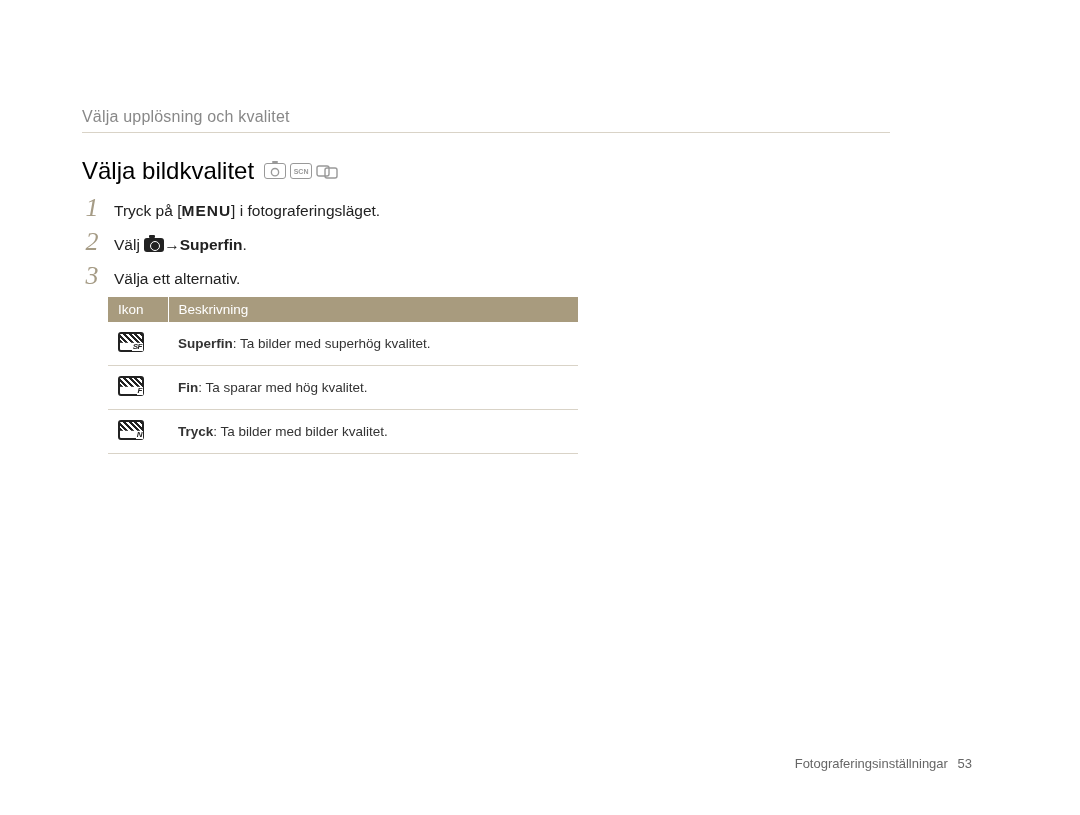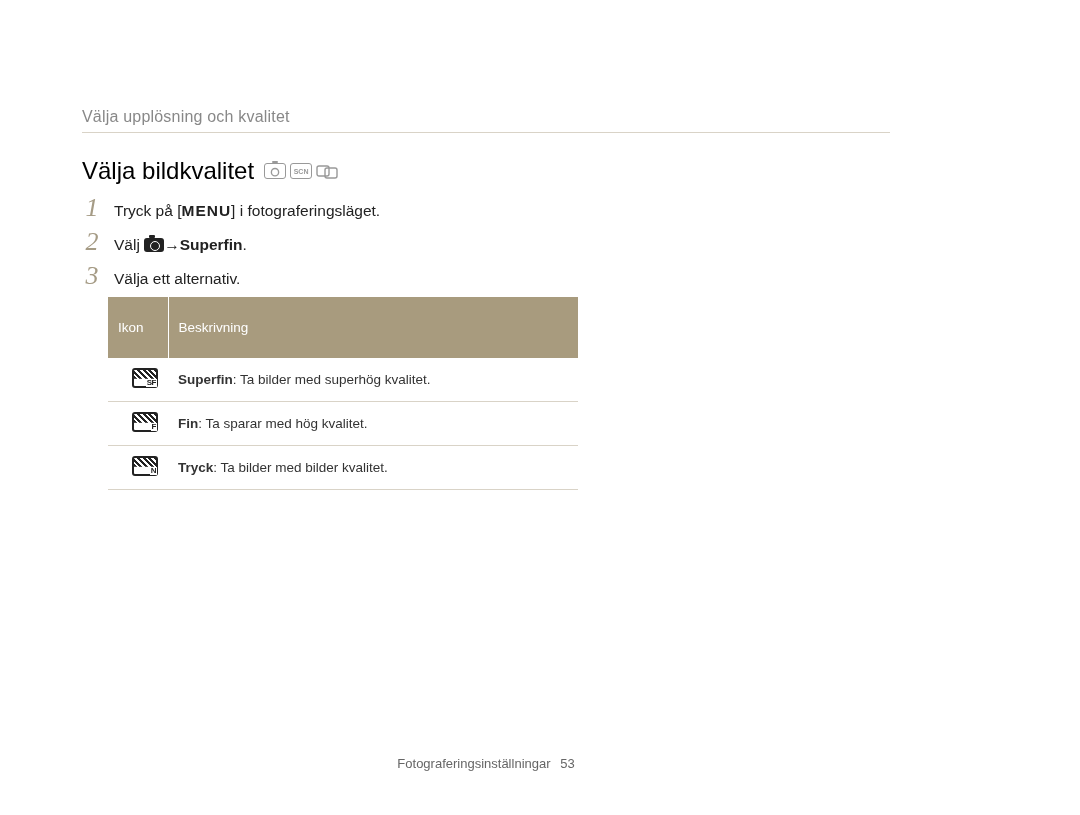--- a/index.html
+++ b/index.html
@@ -136,30 +136,30 @@
     margin-left: 26px;
     border-collapse: collapse;
     width: 470px;
     font-size: 13.5px;
   }
   table.quality th {
     background: #a89b7e;
     color: #fff;
     font-weight: 400;
     text-align: left;
-    padding: 23px 10px;
+    padding: 5px 10px;
     border-right: 1px solid #fff;
   }
   table.quality th:last-child { border-right: none; }
   table.quality td {
     padding: 10px 10px;
     border-bottom: 1px solid #d9d3c7;
     vertical-align: middle;
   }
-  table.quality td.icon-cell { width: 60px; text-align: right; }
+  table.quality td.icon-cell { width: 60px; text-align: left; font-style: italic; }
   .q-icon {
     display: inline-block;
     width: 26px; height: 20px;
     border: 2px solid #222;
     border-radius: 3px;
     position: relative;
     background:
       repeating-linear-gradient(45deg, #222 0 2px, transparent 2px 4px);
     background-size: 100% 55%;
     background-repeat: no-repeat;
@@ -173,21 +173,21 @@
     line-height: 1;
     padding: 0 1px;
     color: #222;
     letter-spacing: -0.5px;
   }
 
   .footer {
     position: absolute;
     bottom: 44px;
     left: 0; right: 0;
-    text-align: center;
+    text-align: right;
     font-size: 13px;
     color: #666;
   }
   .footer .pg { margin-left: 6px; }
 </style>
 </head>
 <body>
 
 <div class="page">
 

